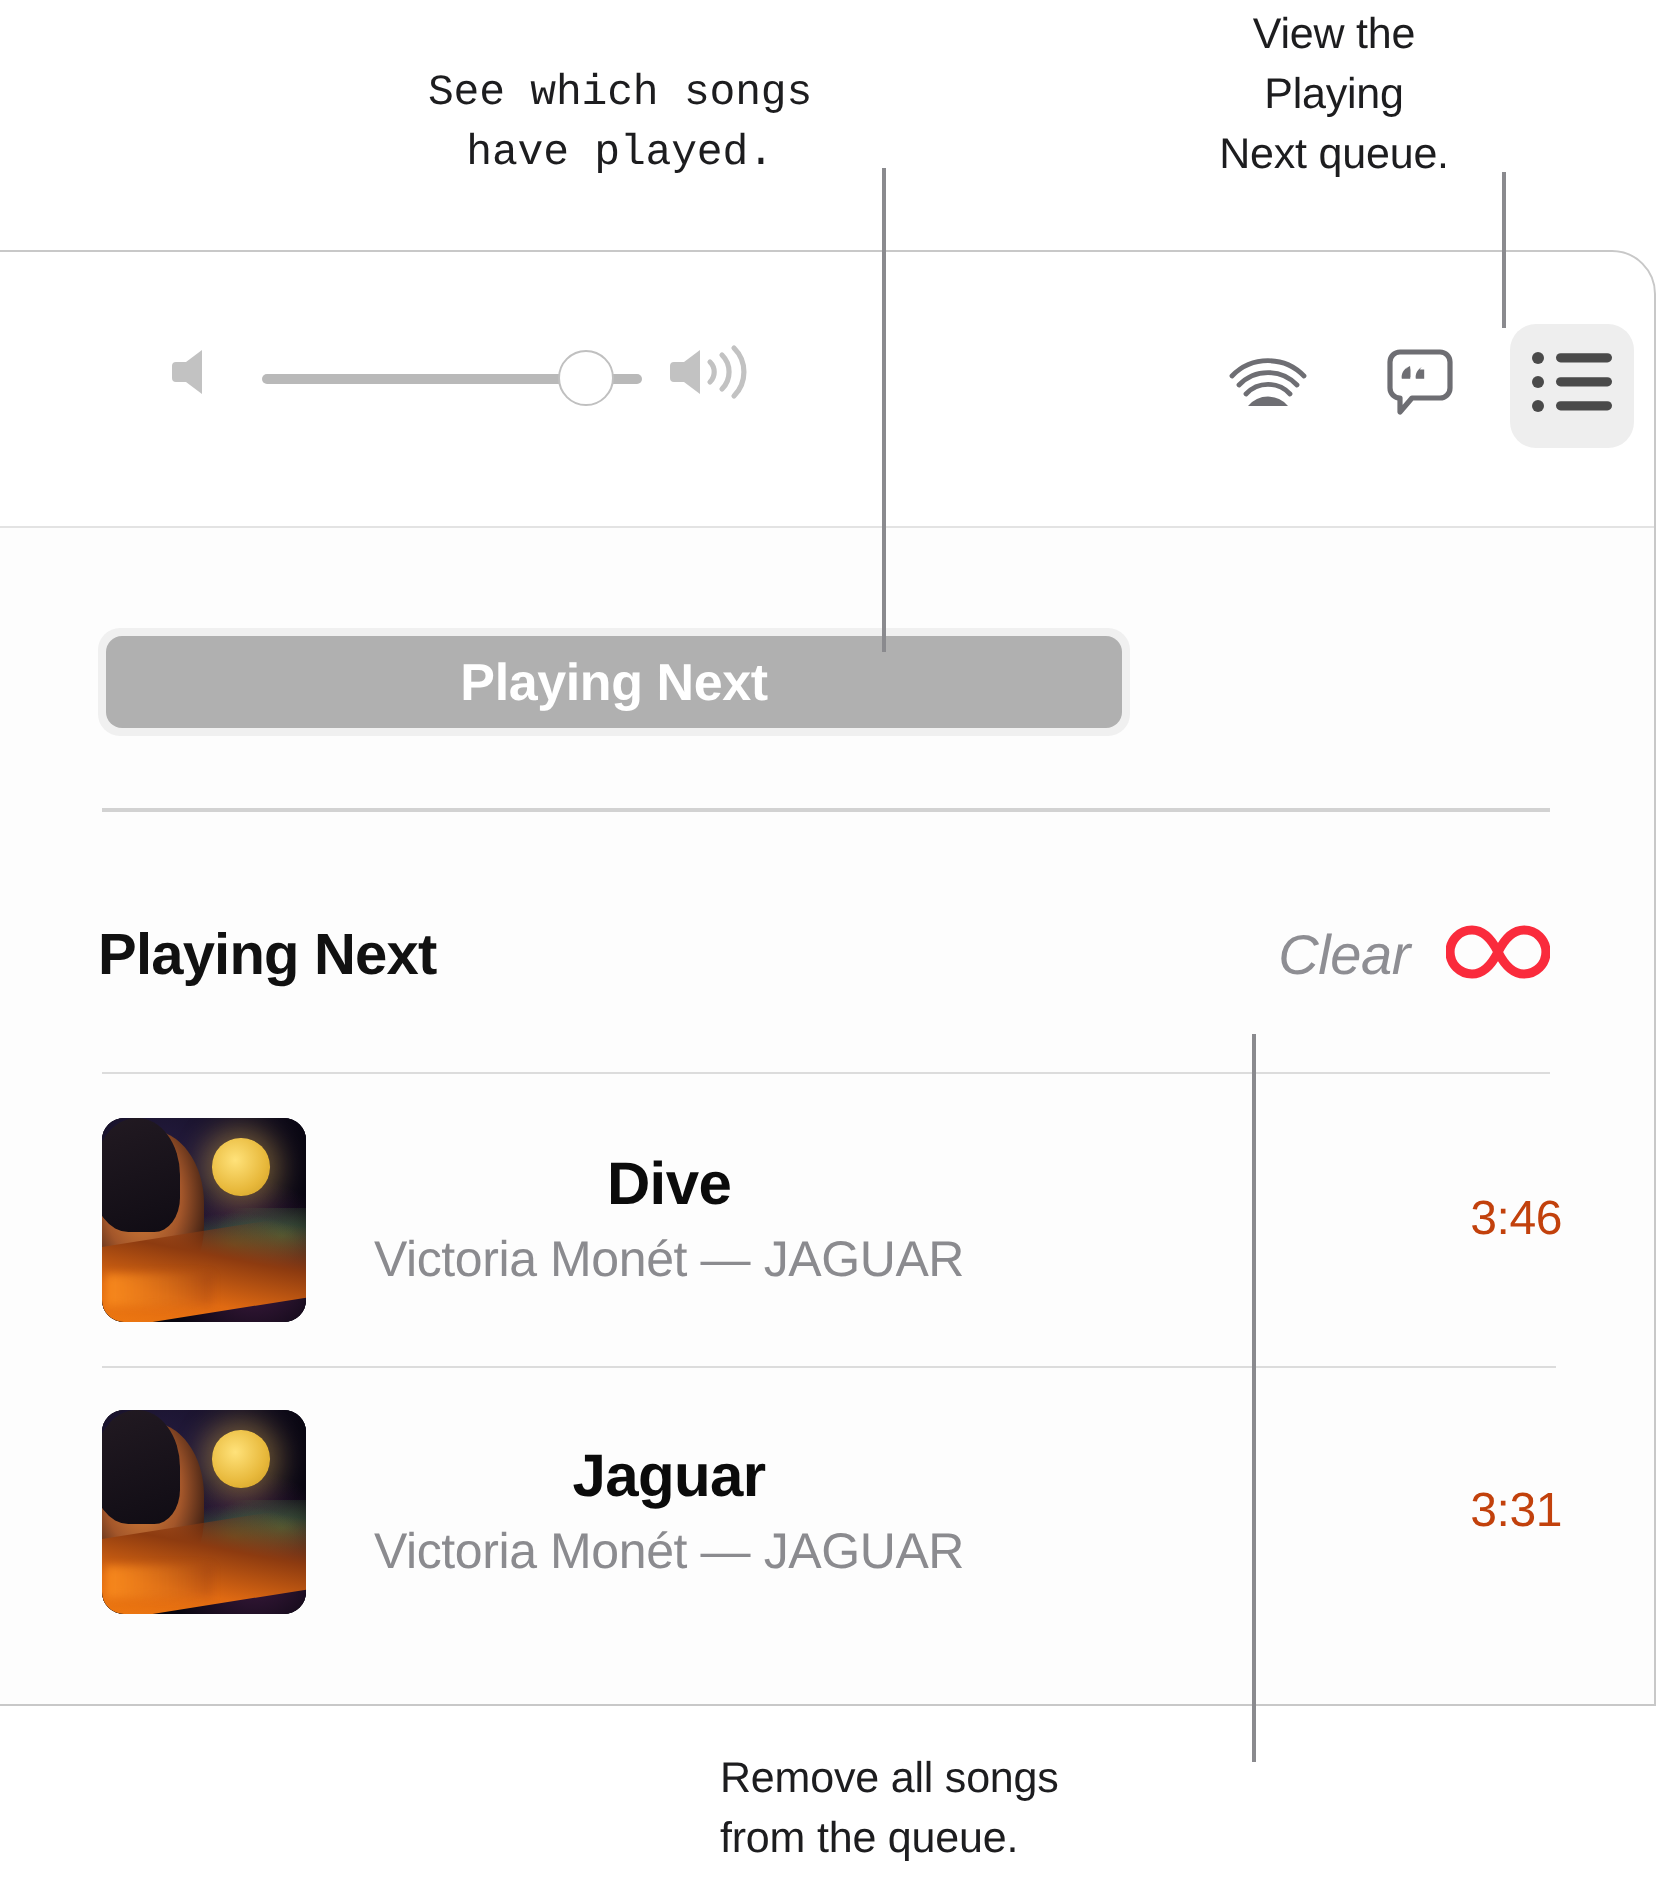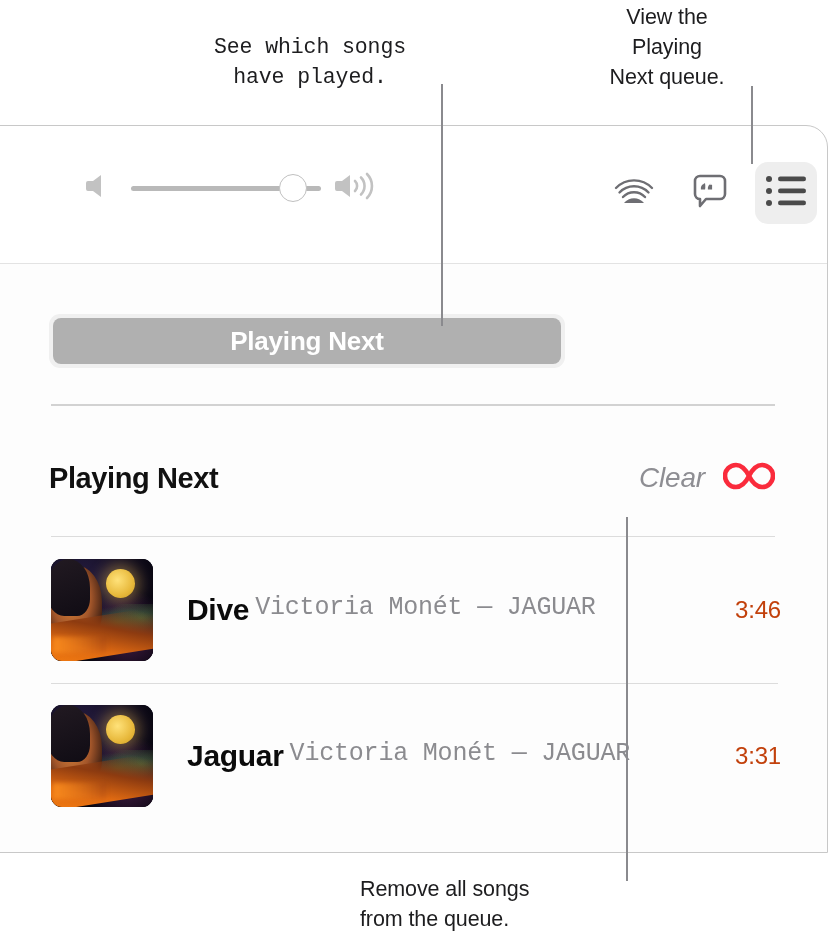--- a/index.html
+++ b/index.html
@@ -341,35 +341,35 @@
     bottom: 8%;
     width: 52%;
     height: 16%;
     background: linear-gradient(90deg, rgba(250,140,30,0.9) 0%, rgba(120,40,20,0.2) 100%);
     filter: blur(2px);
   }
 
   .track-text {
     margin-left: 34px;
     display: flex;
+    flex-direction: column;
     justify-content: center;
     gap: 6px;
     text-align: center;
   }
   .track-title {
     font-size: 30px;
     font-weight: bold;
     color: #0b0b0b;
     letter-spacing: -0.3px;
   }
   .track-sub {
     font-size: 25px;
     color: #8b8b8f;
     letter-spacing: -0.2px;
-    font-family: Liberation Mono, monospace;
   }
   .track-duration {
     margin-left: auto;
     margin-right: 48px;
     font-size: 24px;
     color: #c2410c;
     letter-spacing: -0.2px;
   }
 
   #panel-bottom-rule {

